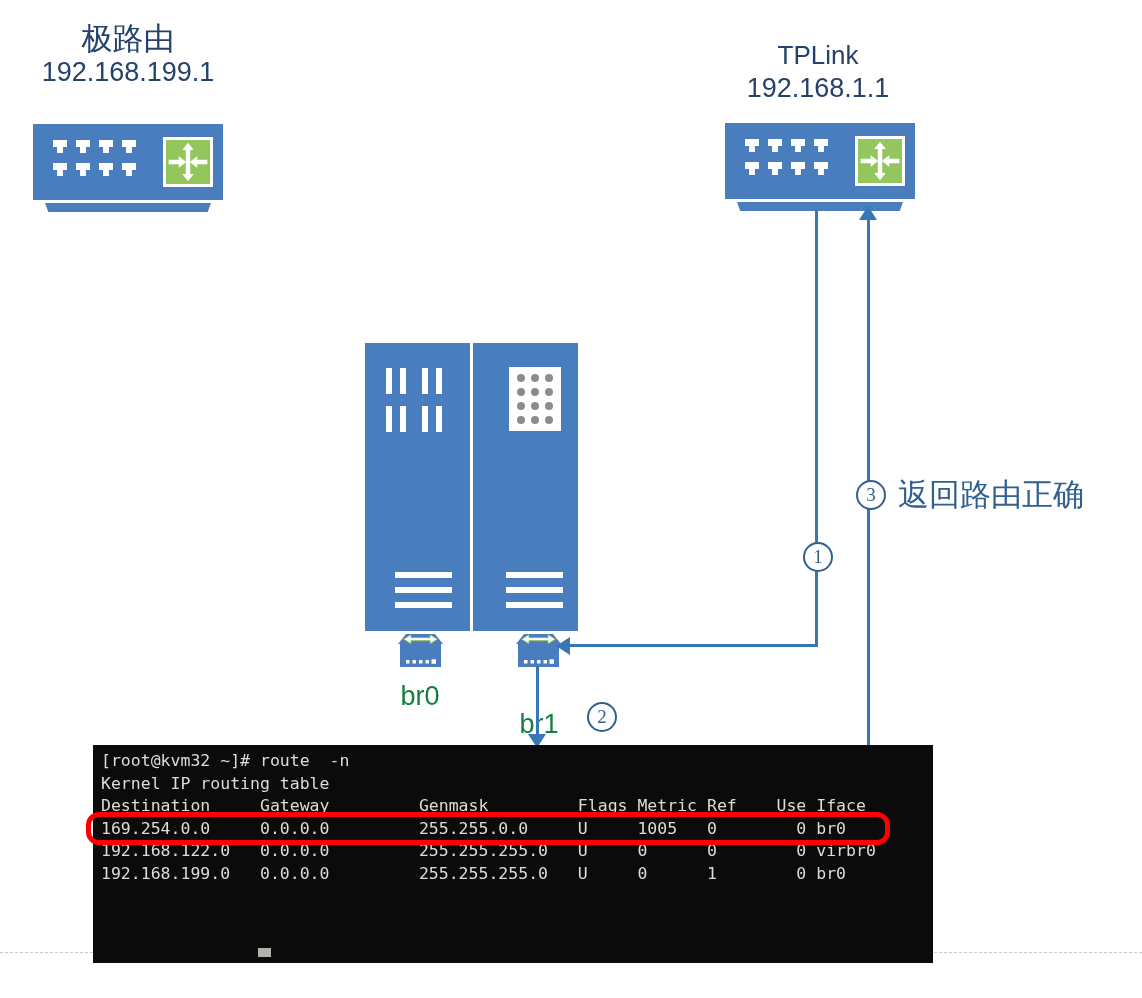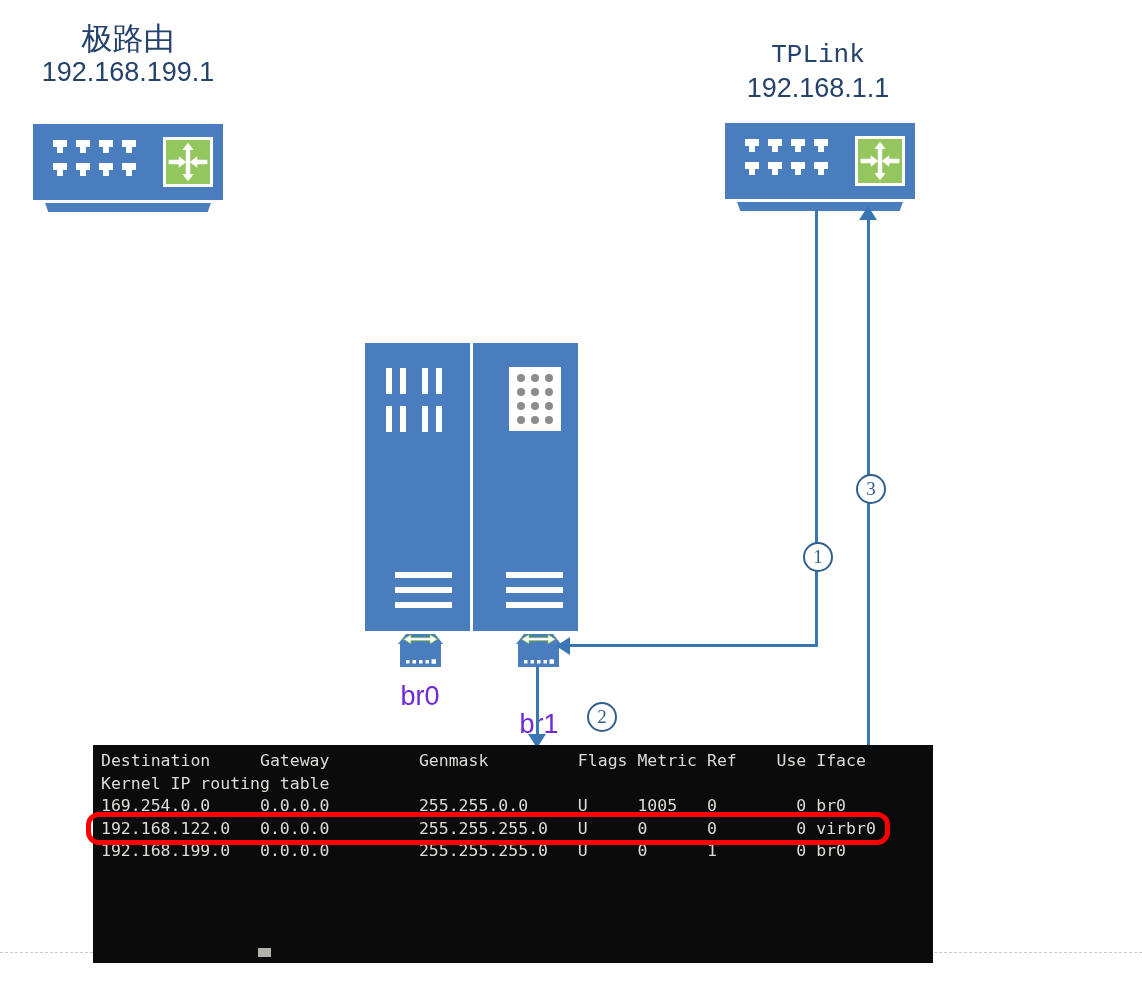--- a/index.html
+++ b/index.html
@@ -14,21 +14,21 @@
     --terminal_text:#DEDCD8;
   }
   *{margin:0;padding:0;box-sizing:border-box;}
   body{background:#fff;font-family:"Liberation Sans",sans-serif;}
   #stage{position:relative;width:1142px;height:998px;background:#fff;overflow:hidden;}
   .abs{position:absolute;}
 
   
   .dev-label{width:200px;text-align:center;color:var(--title_navy);}
   .dev-label .cjk{font-family:"Liberation Serif",serif;font-size:31px;line-height:34px;}
-  .dev-label .lat{font-family:Liberation Mono, monospace;font-size:26px;line-height:34px;}
+  .dev-label .lat{font-family:Liberation Sans, sans-serif;font-size:26px;line-height:34px;}
   .dev-label .ip{font-family:"Liberation Sans",sans-serif;font-size:27px;line-height:33px;}
 
   
   .router{width:190px;height:96px;}
   .router .body{position:absolute;left:0;top:0;width:190px;height:76px;background:var(--shape_blue);}
   .ports{position:absolute;left:20px;top:16px;display:grid;grid-template-columns:repeat(4,14px);grid-template-rows:repeat(2,13px);gap:10px 9px;}
   .port{width:14px;height:13px;background:#fff;clip-path:polygon(0 0,100% 0,100% 54%,71% 54%,71% 100%,29% 100%,29% 54%,0 54%);}
   .green-sq{position:absolute;right:10px;top:13px;width:50px;height:50px;background:var(--green);border:3px solid #fff;}
   .router .base{position:absolute;left:12px;top:79px;width:166px;height:9px;background:var(--shape_blue);clip-path:polygon(0 0,100% 0,98% 100%,2% 100%);}
 
@@ -36,21 +36,21 @@
   .tower{width:105px;height:288px;background:var(--shape_blue);}
   .vents{position:absolute;left:0;top:0;}
   .vent{position:absolute;width:6px;height:26px;background:#fff;}
   .dots-panel{position:absolute;left:36px;top:24px;width:52px;height:64px;background:#fff;display:grid;grid-template-columns:repeat(3,8px);grid-template-rows:repeat(4,8px);gap:6px;justify-content:center;align-content:center;}
   .dot{width:8px;height:8px;border-radius:50%;background:#8C8C8C;}
   .bay{position:absolute;width:57px;height:6px;background:#fff;}
   .server-text{width:216px;text-align:center;color:#fff;}
   .server-text .cjk{font-family:"Liberation Serif",serif;font-size:27px;line-height:34px;}
   .server-text .addr{font-family:"Liberation Sans",sans-serif;font-size:25px;line-height:31px;white-space:pre;}
 
-  .bridge-label{width:54px;text-align:center;font-size:27px;color:#6d28d9;}
+  .bridge-label{width:54px;text-align:center;font-size:27px;color:#15803d;}
 
   
   .vline{width:3px;background:var(--line_blue);}
   .hline{height:3px;background:var(--line_blue);}
   .head-left{width:0;height:0;border-top:9px solid transparent;border-bottom:9px solid transparent;border-right:14px solid var(--line_blue);}
   .head-down{width:0;height:0;border-left:9px solid transparent;border-right:9px solid transparent;border-top:14px solid var(--line_blue);}
   .head-up{width:0;height:0;border-left:9px solid transparent;border-right:9px solid transparent;border-bottom:14px solid var(--line_blue);}
 
   
   .badge{width:30px;height:30px;border:2px solid var(--annotation_blue);border-radius:50%;background:#fff;color:var(--annotation_blue);font-family:"Liberation Serif",serif;font-size:19px;display:flex;align-items:center;justify-content:center;z-index:3;}
@@ -194,35 +194,37 @@
   <div class="abs hline" style="left:569px;top:644px;width:249px;"></div>
   <div class="abs head-left" style="left:556px;top:637px;"></div>
 
   <div class="abs vline" style="left:536px;top:666px;height:70px;"></div>
   <div class="abs head-down" style="left:528px;top:734px;"></div>
 
   <div class="abs vline" style="left:867px;top:219px;height:527px;"></div>
   <div class="abs head-up" style="left:859px;top:206px;"></div>
 
   <div class="abs terminal" style="left:93px;top:745px;">
+    <div class="tline">[root@kvm32 ~]# route  -n</div>
+    <div class="tline">Kernel IP routing table</div>
     <div class="tline">Destination     Gateway         Genmask         Flags Metric Ref    Use Iface</div>
-    <div class="tline">Kernel IP routing table</div>
     <div class="tline">169.254.0.0     0.0.0.0         255.255.0.0     U     1005   0        0 br0</div>
     <div class="tline">192.168.122.0   0.0.0.0         255.255.255.0   U     0      0        0 virbr0</div>
     <div class="tline">192.168.199.0   0.0.0.0         255.255.255.0   U     0      1        0 br0</div>
     <div class="cursor"></div>
   </div>
 
   <div class="abs hl-box" style="left:86px;top:812px;width:804px;height:33px;"></div>
 
   <div class="abs badge" style="left:803px;top:542px;">
       <span>1</span>
     </div>
   <div class="abs badge" style="left:587px;top:702px;">
       <span>2</span>
     </div>
   <div class="abs step3" style="left:856px;top:474px;">
     <div class="badge" style="position:static;">
         <span>3</span>
       </div>
+    <div class="txt">返回路由正确</div>
   </div>
 
 </div>
 
 </body></html>

